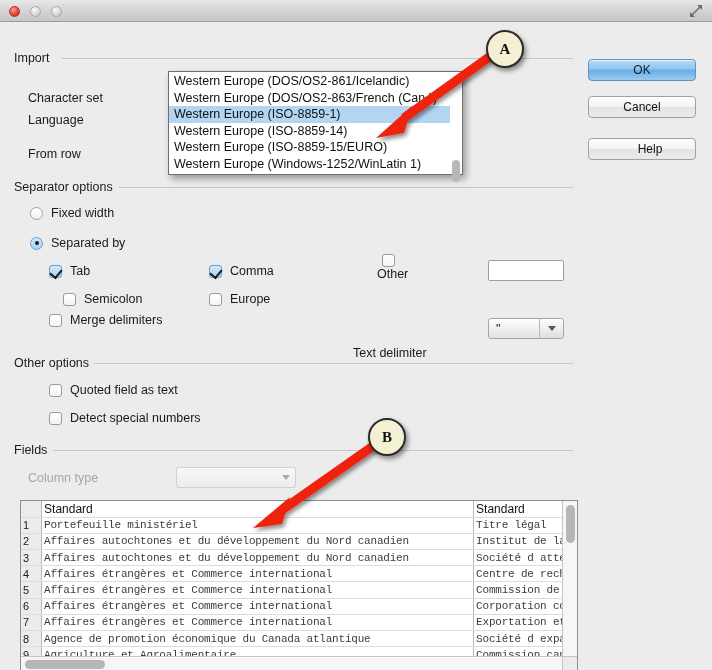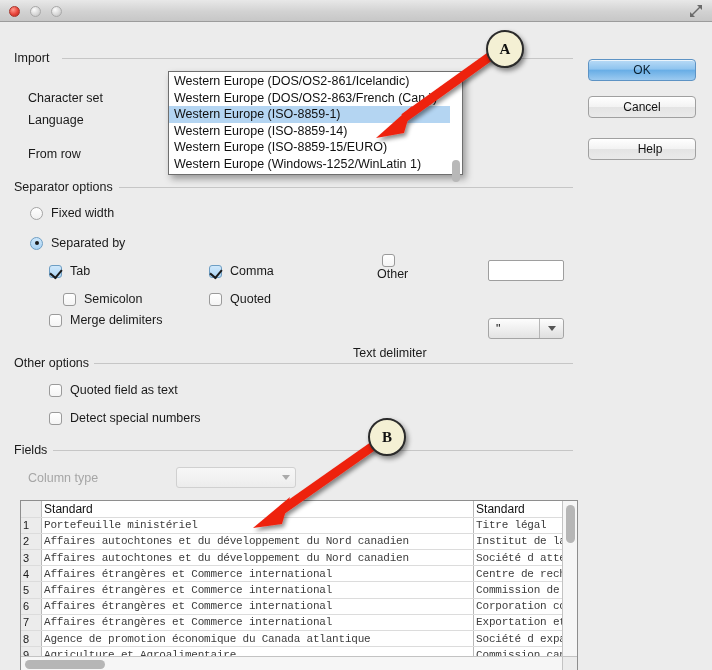--- a/index.html
+++ b/index.html
@@ -230,21 +230,21 @@
     <span class="ctrl-label">Other</span>
   </div>
   <div class="textinput" style="left:488px; top:238px; width:76px; height:21px;"></div>
 
   <div class="ctrl-row" style="left:63px; top:270px;">
     <span class="cb"></span>
     <span class="ctrl-label">Semicolon</span>
   </div>
   <div class="ctrl-row" style="left:209px; top:270px;">
     <span class="cb"></span>
-    <span class="ctrl-label">Quoted</span>
+    <span class="ctrl-label">Europe</span>
   </div>
 
   <div class="ctrl-row" style="left:49px; top:291px;">
     <span class="cb"></span>
     <span class="ctrl-label">Merge delimiters</span>
   </div>
   <span class="field-label" style="left:353px; top:300px;margin-top:24px;">Text delimiter</span>
   <div class="combo split" style="left:488px; top:296px; width:76px;">
     <span class="val">"</span>
     <span class="btnpart">

